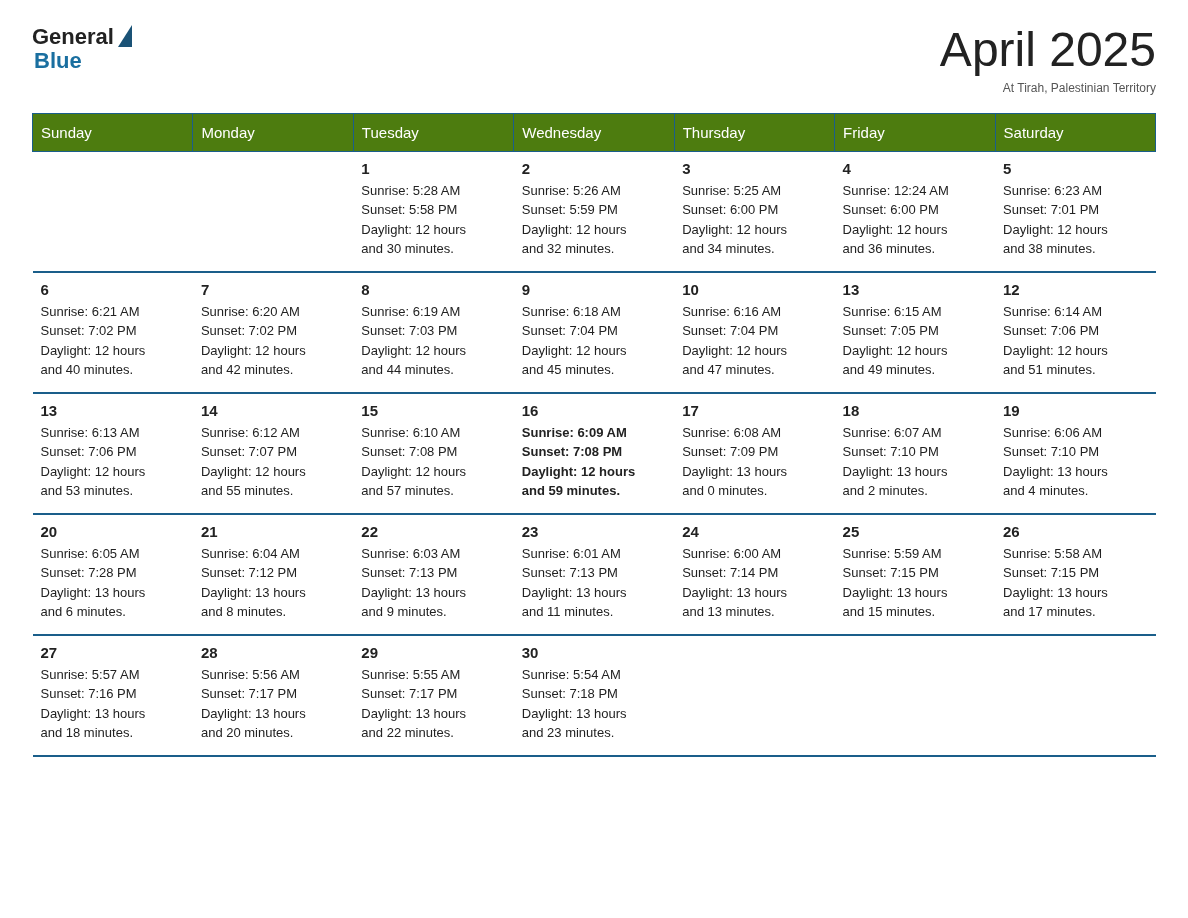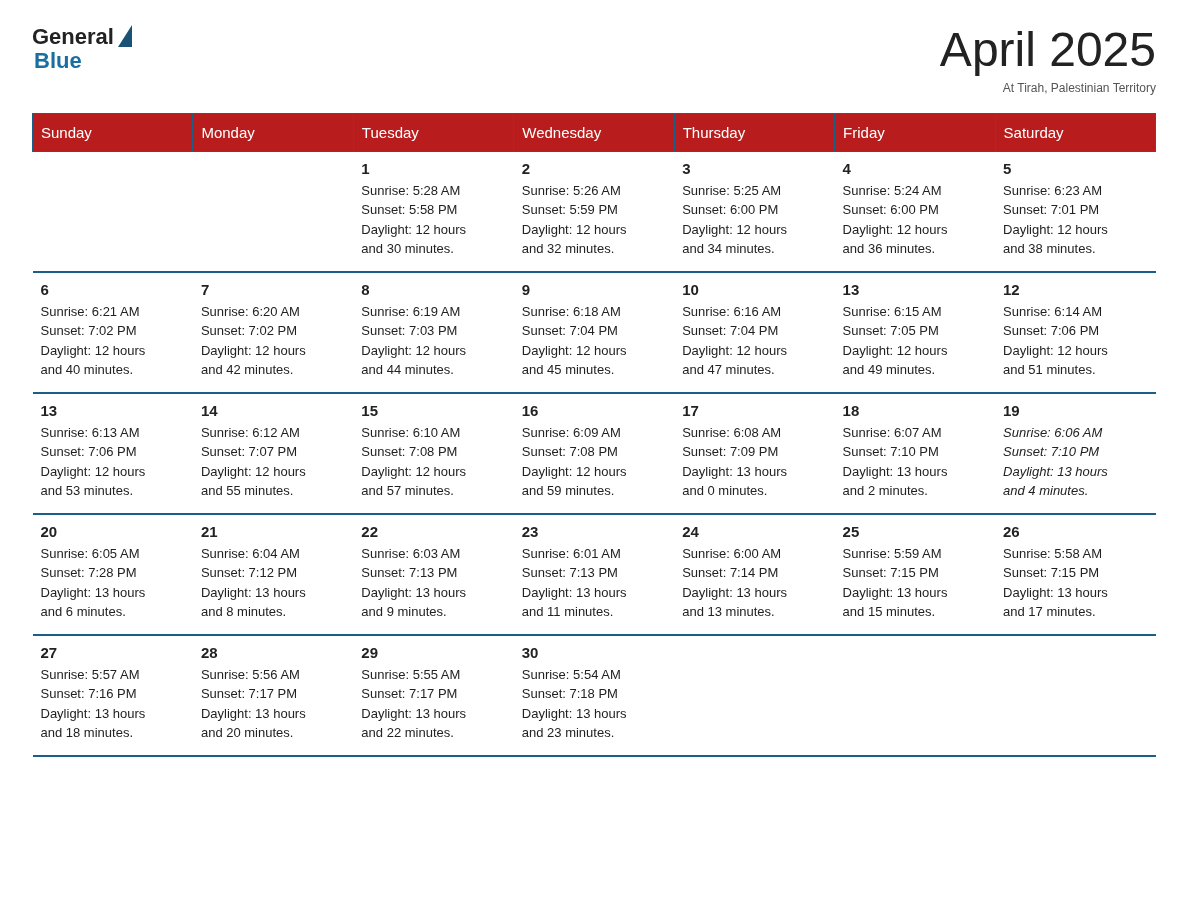--- a/index.html
+++ b/index.html
@@ -61,21 +61,21 @@
       font-size: 12px;
       color: #555;
       margin-top: 4px;
     }
     table {
       width: 100%;
       border-collapse: collapse;
       table-layout: fixed;
     }
     thead tr {
-      background-color: #b91c1c;
+      background-color: #4d7c0f;
       color: #fff;
     }
     thead th {
       padding: 10px 8px;
       font-size: 15px;
       font-weight: normal;
       text-align: left;
       border: 1px solid #1a5e8a;
     }
     tbody tr {
@@ -153,21 +153,21 @@
         </td>
         <td>
           <span class="day-number">3</span>
           <div class="day-info" style="white-space: pre-line;">Sunrise: 5:25 AM
 Sunset: 6:00 PM
 Daylight: 12 hours
 and 34 minutes.</div>
         </td>
         <td>
           <span class="day-number">4</span>
-          <div class="day-info" style="white-space: pre-line;">Sunrise: 5:24 AM
+          <div class="day-info" style="white-space: pre-line;">Sunrise: 12:24 AM
 Sunset: 6:00 PM
 Daylight: 12 hours
 and 36 minutes.</div>
         </td>
         <td>
           <span class="day-number">5</span>
           <div class="day-info" style="white-space: pre-line;">Sunrise: 6:23 AM
 Sunset: 7:01 PM
 Daylight: 12 hours
 and 38 minutes.</div>
@@ -241,42 +241,42 @@
         </td>
         <td>
           <span class="day-number">15</span>
           <div class="day-info" style="white-space: pre-line;">Sunrise: 6:10 AM
 Sunset: 7:08 PM
 Daylight: 12 hours
 and 57 minutes.</div>
         </td>
         <td>
           <span class="day-number">16</span>
-          <div class="day-info" style="white-space: pre-line;">Sunrise: 6:09 AM
+          <div class="day-info" style="white-space: pre-line; font-weight: bold;">Sunrise: 6:09 AM
 Sunset: 7:08 PM
 Daylight: 12 hours
 and 59 minutes.</div>
         </td>
         <td>
           <span class="day-number">17</span>
           <div class="day-info" style="white-space: pre-line;">Sunrise: 6:08 AM
 Sunset: 7:09 PM
 Daylight: 13 hours
 and 0 minutes.</div>
         </td>
         <td>
           <span class="day-number">18</span>
           <div class="day-info" style="white-space: pre-line;">Sunrise: 6:07 AM
 Sunset: 7:10 PM
 Daylight: 13 hours
 and 2 minutes.</div>
         </td>
         <td>
           <span class="day-number">19</span>
-          <div class="day-info" style="white-space: pre-line; font-style: italic;">Sunrise: 6:06 AM
+          <div class="day-info" style="white-space: pre-line;">Sunrise: 6:06 AM
 Sunset: 7:10 PM
 Daylight: 13 hours
 and 4 minutes.</div>
         </td>
       </tr>
       <tr>
         <td>
           <span class="day-number">20</span>
           <div class="day-info" style="white-space: pre-line;">Sunrise: 6:05 AM
 Sunset: 7:28 PM

